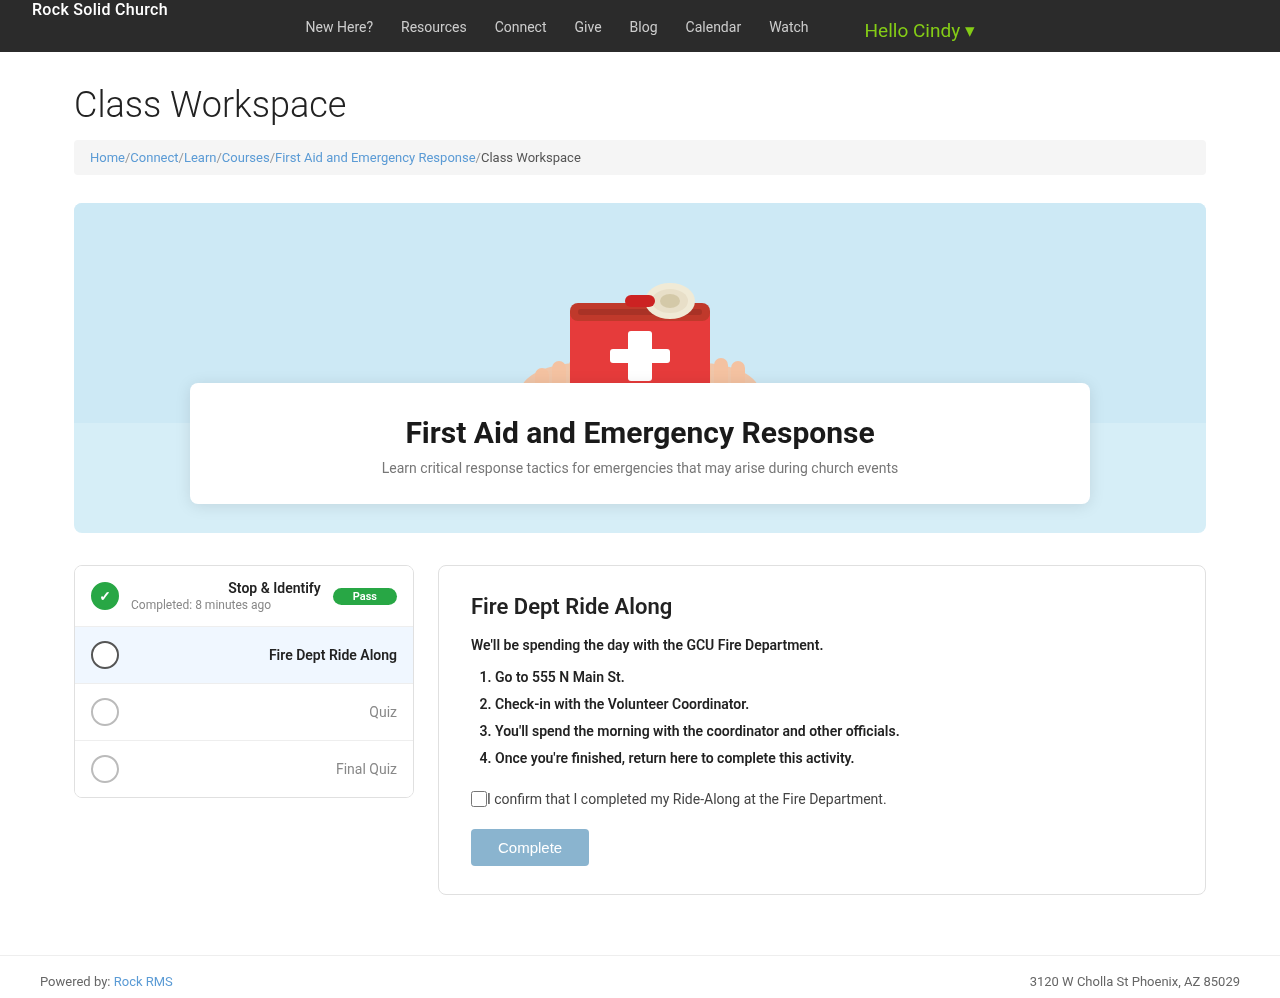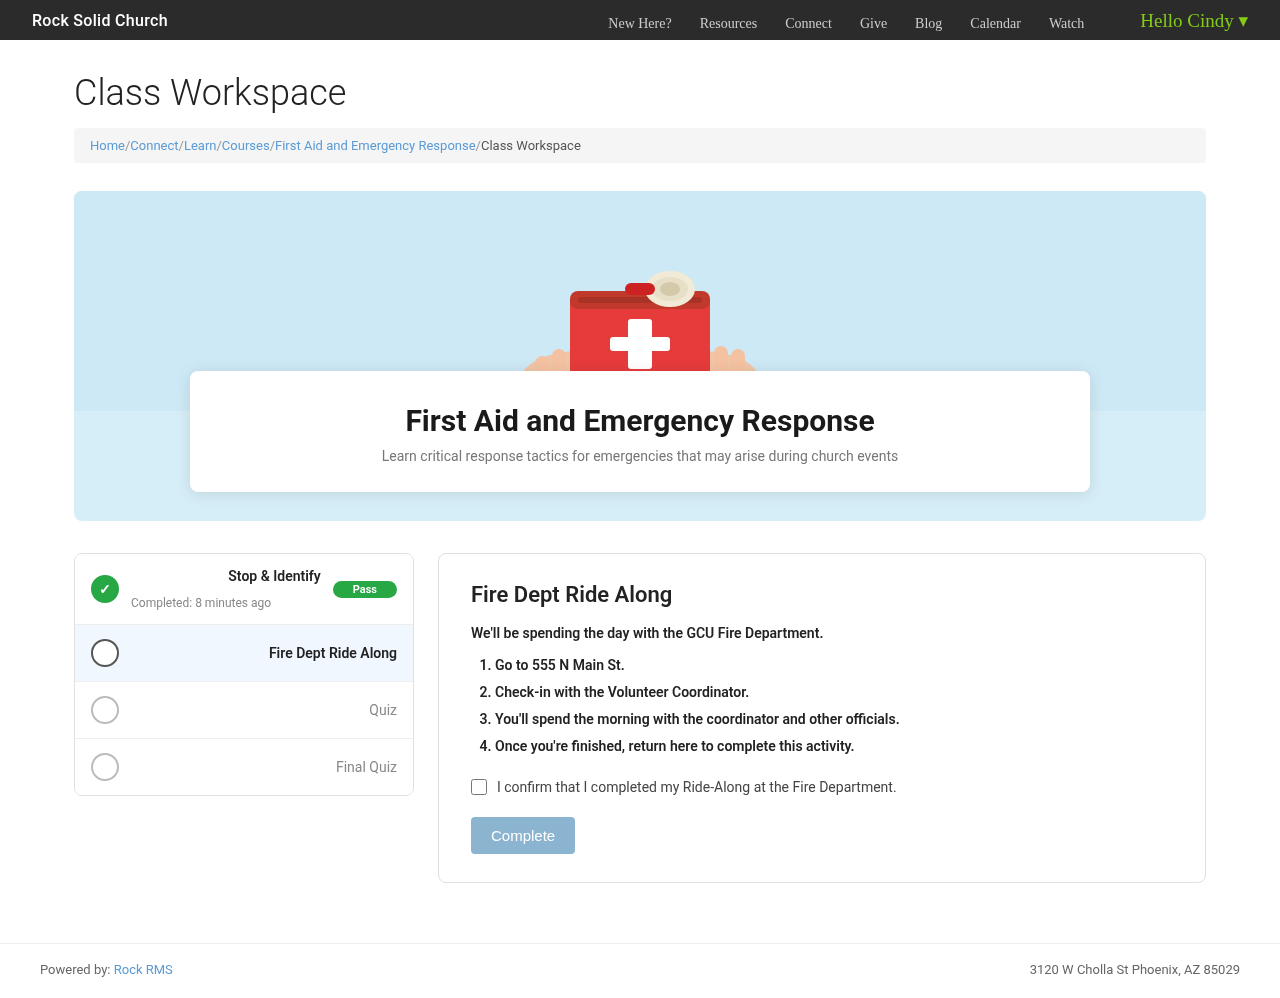--- a/index.html
+++ b/index.html
@@ -4,34 +4,34 @@
   <style>
     *, *::before, *::after { box-sizing: border-box; margin: 0; padding: 0; }
     body { font-family: -apple-system, BlinkMacSystemFont, 'Segoe UI', Roboto, sans-serif; background: #fff; color: #333; font-size: 14px; }
 
     
     nav {
       background: #2b2b2b;
       display: flex;
       align-items: center;
       padding: 0 32px;
-      height: 40px;
+      height: 52px;
+      flex-direction: column;
     }
     .nav-brand {
       color: #fff;
       font-size: 16px;
       font-weight: 500;
       margin-right: auto;
       letter-spacing: 0.3px;
     }
     .nav-links {
       display: flex;
       gap: 28px;
-      align-items: flex-end;
-      font-family: Liberation Serif, serif;
+      align-items: flex-start;
     }
     .nav-link {
       color: #ccc;
       text-decoration: none;
       font-size: 14px;
     }
     .nav-user {
       color: #84cc16;
       font-size: 19px;
       margin-left: 28px;
@@ -171,21 +171,21 @@
       color: #222;
       text-align: right;
     }
     .lesson-name.inactive {
       font-weight: 400;
       color: #888;
     }
     .lesson-meta {
       font-size: 12px;
       color: #888;
-      margin-top: 12px;
+      margin-top: 2px;
     }
     .pass-badge {
       background: #28a745;
       color: #fff;
       font-size: 11px;
       font-weight: 600;
       padding: 2px 20px;
       border-radius: 12px;
     }
 
@@ -218,40 +218,39 @@
     .steps-list li {
       color: #222;
       font-size: 14px;
       font-weight: 600;
       margin-bottom: 6px;
       line-height: 1.5;
     }
     .confirm-row {
       display: flex;
       align-items: flex-start;
-      gap: 10px;
       margin-bottom: 22px;
     }
     .confirm-checkbox {
       width: 16px;
       height: 16px;
       border: 1px solid #aaa;
       flex-shrink: 0;
       cursor: pointer;
     }
     .confirm-label {
       font-size: 14px;
       color: #444;
     }
     .complete-btn {
       background: #8ab4cf;
       color: #fff;
       border: none;
       border-radius: 4px;
-      padding: 10px 20px;
+      padding: 10px 27px;
       font-size: 15px;
       font-weight: 500;
       cursor: pointer;
     }
 
     
     footer {
       border-top: 1px solid #eee;
       padding: 18px 40px;
       display: flex;

